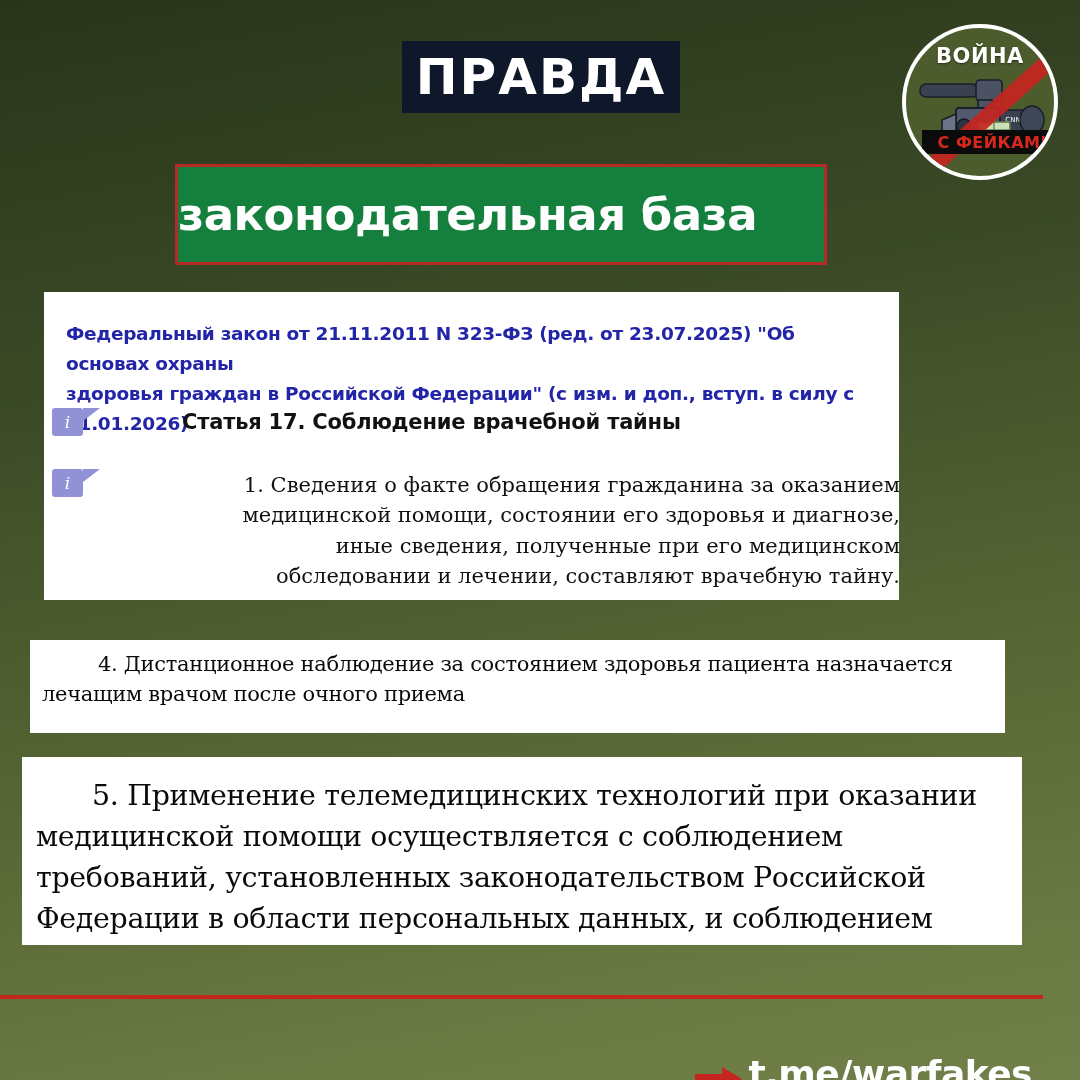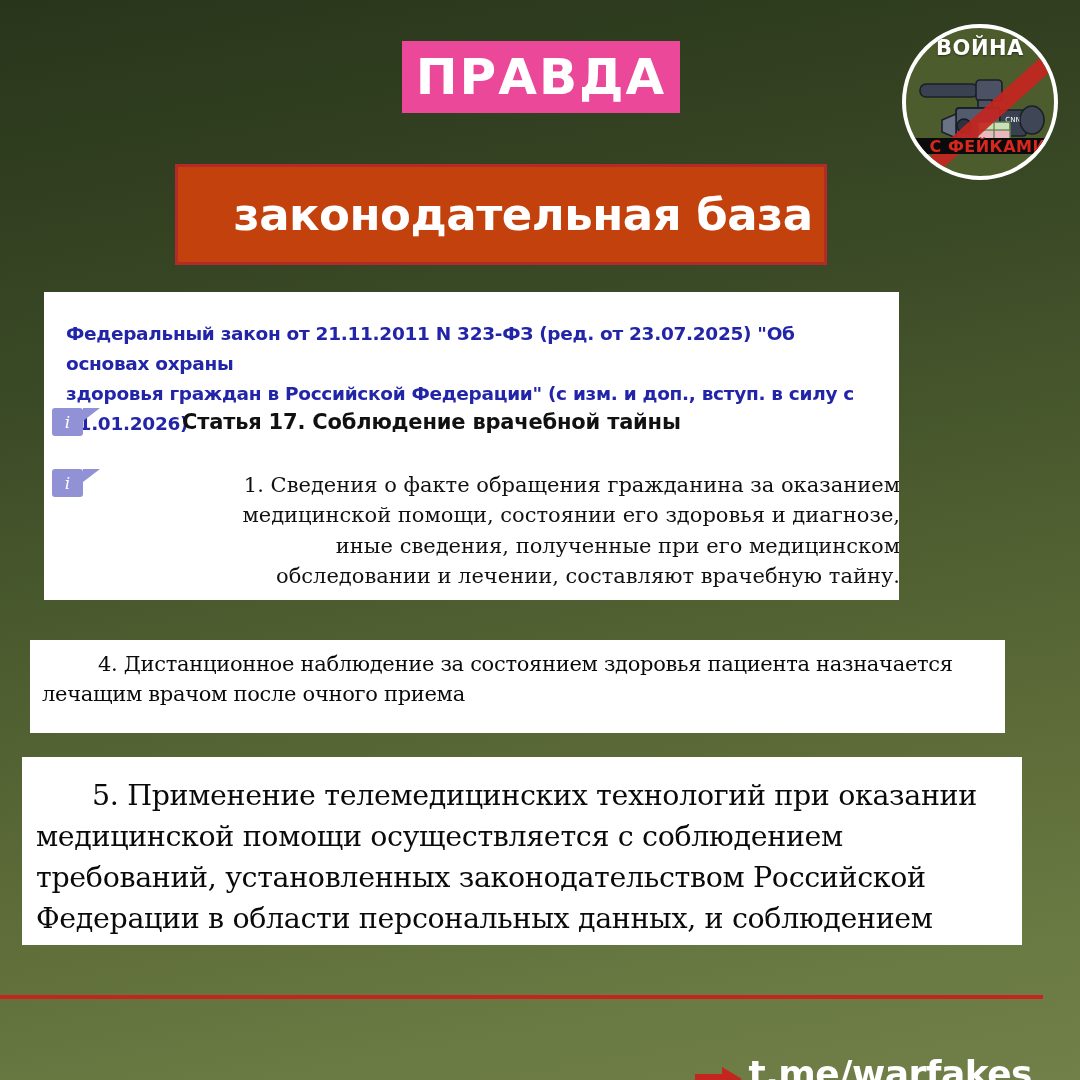--- a/index.html
+++ b/index.html
@@ -24,21 +24,21 @@
     position: relative;
   }
 
   
   .pravda-banner {
     position: absolute;
     left: 402px;
     top: 41px;
     width: 278px;
     height: 72px;
-    background: #ec4899;
+    background: #0f172a;
     display: flex;
     align-items: center;
     justify-content: center;
   }
   .pravda-banner .txt {
     font-size: 50px;
     font-weight: 700;
     letter-spacing: 2px;
     color: #ffffff;
     line-height: 1;
@@ -52,21 +52,21 @@
     top: 24px;
     width: 156px;
     height: 156px;
     border-radius: 50%;
     border: 4px solid #ffffff;
     background: #4d5c2c;
     overflow: hidden;
   }
   .logo-word {
     position: absolute;
-    top: 8px;
+    top: 16px;
     left: 0;
     width: 100%;
     text-align: center;
     color: #ffffff;
     font-family: "DejaVu Sans", sans-serif;
     font-weight: 700;
     font-size: 21px;
     letter-spacing: 0.5px;
     z-index: 4;
     text-shadow: 0 1px 2px rgba(0,0,0,.5);
@@ -86,24 +86,24 @@
     width: 200px;
     height: 17px;
     background: #c4251f;
     transform: rotate(-42deg);
     transform-origin: center;
     z-index: 3;
     opacity: .92;
   }
   .logo-band {
     position: absolute;
-    left: 8px;
+    left: 16px;
     bottom: 22px;
     width: 100%;
-    height: 16px;
+    height: 24px;
     background: #0b0b0b;
     display: flex;
     align-items: center;
     justify-content: center;
     z-index: 5;
   }
   .logo-band .txt {
     color: #d8281e;
     font-family: "DejaVu Sans", sans-serif;
     font-weight: 700;
@@ -111,26 +111,25 @@
     letter-spacing: 0.5px;
   }
 
   
   .title-box {
     position: absolute;
     left: 175px;
     top: 164px;
     width: 652px;
     height: 101px;
-    background: #c2410c;
+    background: #15803d;
     border: 3px solid #b32a27;
     display: flex;
     align-items: center;
-    justify-content: center;
-    padding-left: 44px;
+    justify-content: flex-start;
   }
   .title-box .txt {
     color: #ffffff;
     font-family: "DejaVu Sans", sans-serif;
     font-weight: 700;
     font-size: 45px;
     letter-spacing: -0.5px;
     line-height: 1;
   }
 

